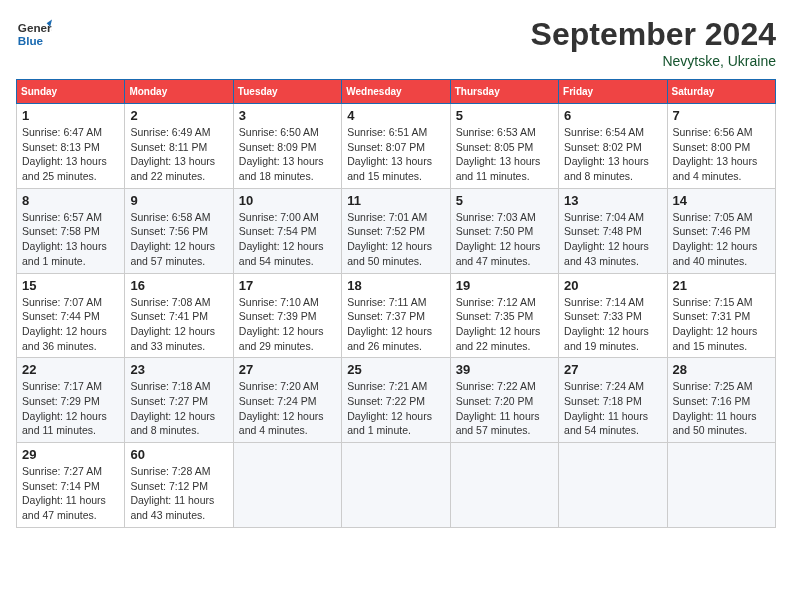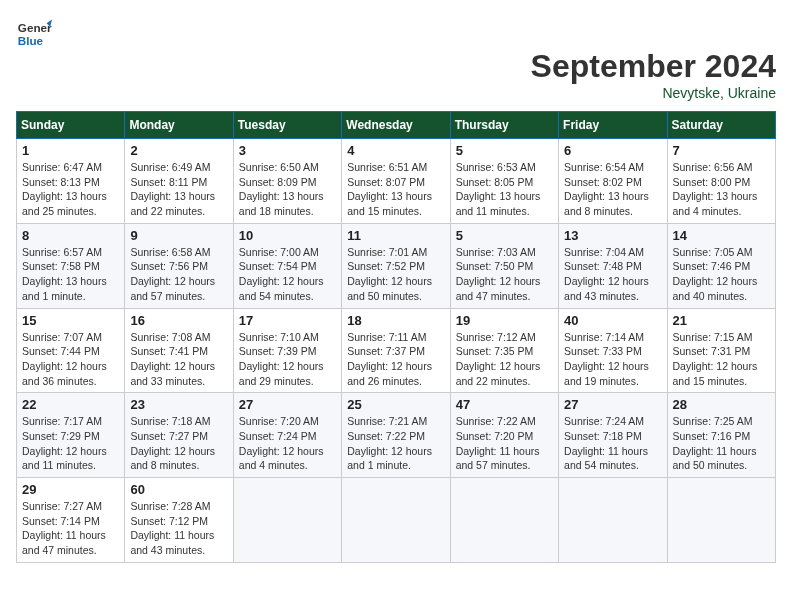--- a/index.html
+++ b/index.html
@@ -25,37 +25,36 @@
       width: 36px;
       height: 36px;
     }
     .title-block {
       text-align: right;
     }
     .month-title {
       font-size: 32px;
       font-weight: bold;
       color: #333;
-      margin-top: 32px;
     }
     .subtitle {
       font-size: 14px;
       color: #14532d;
     }
     table {
       width: 100%;
       border-collapse: collapse;
       font-size: 11px;
     }
     thead tr th {
-      background: #14532d;
+      background: #ef4444;
       color: #fff;
       padding: 6px 4px;
       text-align: left;
-      font-size: 12px;
+      font-size: 10px;
       font-weight: bold;
       border: 1px solid #1a6ab1;
     }
     tbody tr td {
       border: 1px solid #ccc;
       padding: 4px 5px;
       vertical-align: top;
       width: calc(100% / 7);
       min-height: 70px;
       background: #fff;
@@ -184,21 +183,21 @@
         </td>
         <td>
           <span class="day-number">18</span>
           <div class="day-info">Sunrise: 7:11 AM<br>Sunset: 7:37 PM<br>Daylight: 12 hours<br>and 26 minutes.</div>
         </td>
         <td>
           <span class="day-number">19</span>
           <div class="day-info">Sunrise: 7:12 AM<br>Sunset: 7:35 PM<br>Daylight: 12 hours<br>and 22 minutes.</div>
         </td>
         <td>
-          <span class="day-number">40</span>
+          <span class="day-number">20</span>
           <div class="day-info">Sunrise: 7:14 AM<br>Sunset: 7:33 PM<br>Daylight: 12 hours<br>and 19 minutes.</div>
         </td>
         <td>
           <span class="day-number">21</span>
           <div class="day-info">Sunrise: 7:15 AM<br>Sunset: 7:31 PM<br>Daylight: 12 hours<br>and 15 minutes.</div>
         </td>
       </tr>
       <tr>
         <td>
           <span class="day-number">22</span>
@@ -210,21 +209,21 @@
         </td>
         <td>
           <span class="day-number">27</span>
           <div class="day-info">Sunrise: 7:20 AM<br>Sunset: 7:24 PM<br>Daylight: 12 hours<br>and 4 minutes.</div>
         </td>
         <td>
           <span class="day-number">25</span>
           <div class="day-info">Sunrise: 7:21 AM<br>Sunset: 7:22 PM<br>Daylight: 12 hours<br>and 1 minute.</div>
         </td>
         <td>
-          <span class="day-number">47</span>
+          <span class="day-number">39</span>
           <div class="day-info">Sunrise: 7:22 AM<br>Sunset: 7:20 PM<br>Daylight: 11 hours<br>and 57 minutes.</div>
         </td>
         <td>
           <span class="day-number">27</span>
           <div class="day-info">Sunrise: 7:24 AM<br>Sunset: 7:18 PM<br>Daylight: 11 hours<br>and 54 minutes.</div>
         </td>
         <td>
           <span class="day-number">28</span>
           <div class="day-info">Sunrise: 7:25 AM<br>Sunset: 7:16 PM<br>Daylight: 11 hours<br>and 50 minutes.</div>
         </td>

